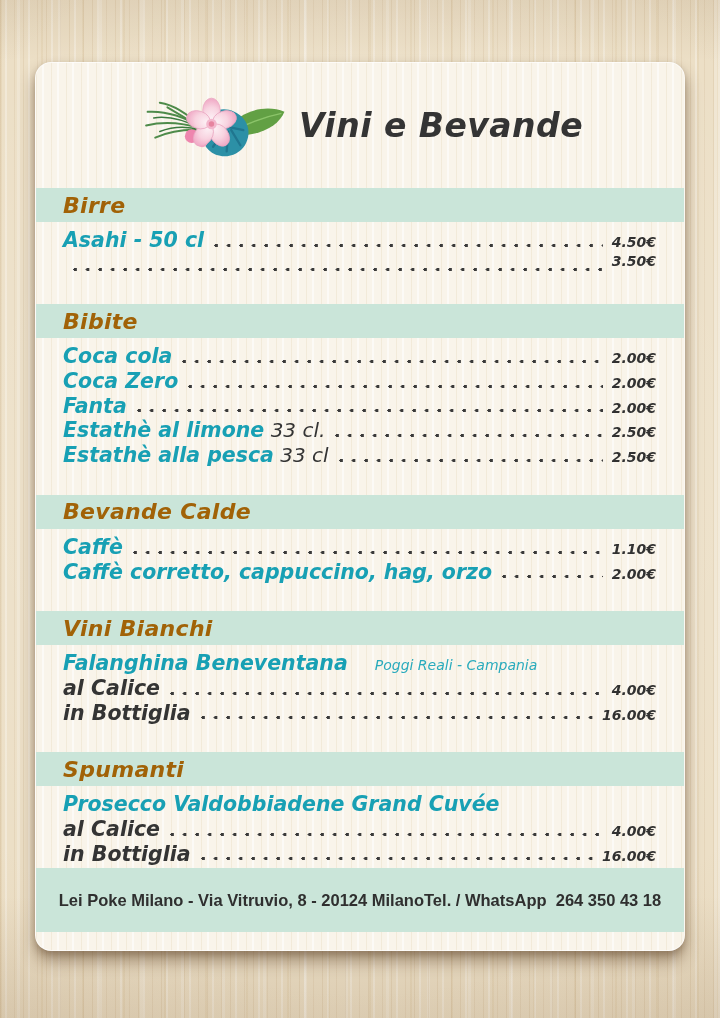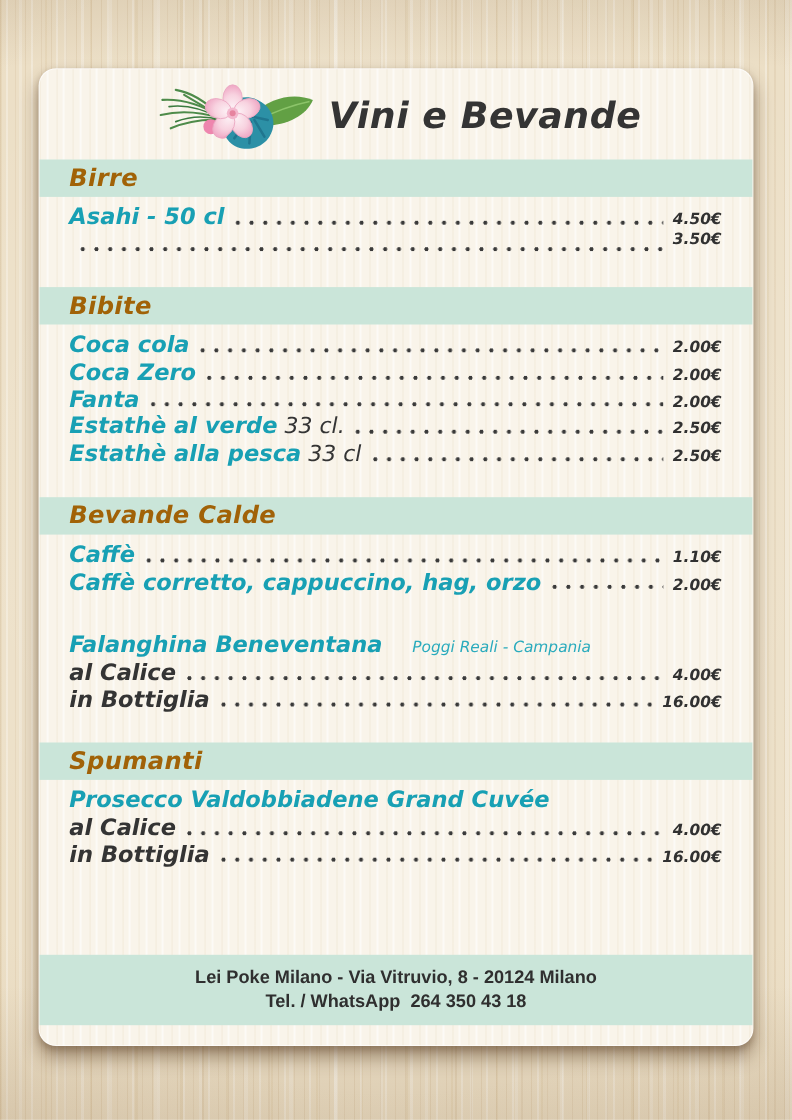--- a/index.html
+++ b/index.html
@@ -15,39 +15,39 @@
   }
   .card{
     position:absolute;left:35px;top:62px;width:650px;height:889px;
     background-color:#f9f4ea;
     background-image:repeating-linear-gradient(90deg, rgba(233,222,198,0.45) 0 1px, rgba(255,255,255,0) 1px 6px, rgba(255,255,255,0.55) 6px 8px, rgba(255,255,255,0) 8px 15px);
     border-radius:16px;
     box-shadow:0 10px 16px rgba(80,50,25,0.45), 0 3px 6px rgba(80,50,25,0.25);
     border:1px solid rgba(255,255,255,0.65);
     box-sizing:border-box;
   }
-  .header{height:82px;display:flex;align-items:center;justify-content:center;}
+  .header{height:125px;display:flex;align-items:center;justify-content:center;}
   .title{font-style:italic;font-weight:800;font-size:33px;color:#343434;margin-left:10px;letter-spacing:0.5px;}
   .band{height:34px;background:#cae5d9;display:flex;align-items:center;padding:0 27px;}
   .band-title{font-style:italic;font-weight:700;font-size:22px;color:#a16207;letter-spacing:0.3px;}
   .items{padding:6px 28px 27px 27px;}
   .row{display:flex;align-items:baseline;height:24.7px;}
   .nm{color:#18a0b4;font-style:italic;font-weight:700;font-size:20.5px;white-space:pre;}
   .dk{color:#343434;}
   .ds{color:#343434;font-style:italic;font-weight:400;font-size:20px;white-space:pre;}
   .producer{color:#2aabbd;font-style:italic;font-weight:400;font-size:14px;margin-left:27px;white-space:pre;}
   .dots{
     flex:1;align-self:flex-end;height:7px;margin:0 9px 4px 10px;
     background-image:radial-gradient(circle at 2.2px 3.5px, #3a3a3a 1.7px, rgba(0,0,0,0) 2px);
     background-size:12.5px 7px;background-repeat:repeat-x;background-position:left bottom;
   }
   .price{color:#313131;font-style:italic;font-weight:700;font-size:14px;white-space:pre;}
   .footer{
     position:absolute;left:0;right:0;bottom:18px;height:64px;background:#cae5d9;
-    display:flex;flex-direction:column;align-items:center;justify-content:center;
+    display:flex;flex-direction:row;align-items:center;justify-content:center;
   }
   .footer-line{font-family:"Liberation Sans", sans-serif;font-weight:700;font-size:16.5px;line-height:21px;color:#2f2f2f;white-space:pre;}
 </style>
 </head>
 <body>
 
 <div class="card">
 
   <div class="header">
     <svg viewBox="0 0 200 96" width="152" height="73">
@@ -125,21 +125,21 @@
         <span class="nm">Coca Zero</span>
         <span class="dots"></span>
         <span class="price">2.00€</span>
       </div>
       <div class="row">
         <span class="nm">Fanta</span>
         <span class="dots"></span>
         <span class="price">2.00€</span>
       </div>
       <div class="row">
-        <span class="nm">Estathè al verde</span>
+        <span class="nm">Estathè al limone</span>
         <span class="ds"> 33 cl.</span>
         <span class="dots"></span>
         <span class="price">2.50€</span>
       </div>
       <div class="row">
         <span class="nm">Estathè alla pesca</span>
         <span class="ds"> 33 cl</span>
         <span class="dots"></span>
         <span class="price">2.50€</span>
       </div>
@@ -158,20 +158,23 @@
       </div>
       <div class="row">
         <span class="nm">Caffè corretto, cappuccino, hag, orzo</span>
         <span class="dots"></span>
         <span class="price">2.00€</span>
       </div>
     </div>
   </section>
 
   <section>
+    <div class="band">
+      <span class="band-title">Vini Bianchi</span>
+    </div>
     <div class="items">
       <div class="row">
         <span class="nm">Falanghina Beneventana</span>
         <span class="producer">Poggi Reali - Campania</span>
       </div>
       <div class="row">
         <span class="nm dk">al Calice</span>
         <span class="dots"></span>
         <span class="price">4.00€</span>
       </div>

